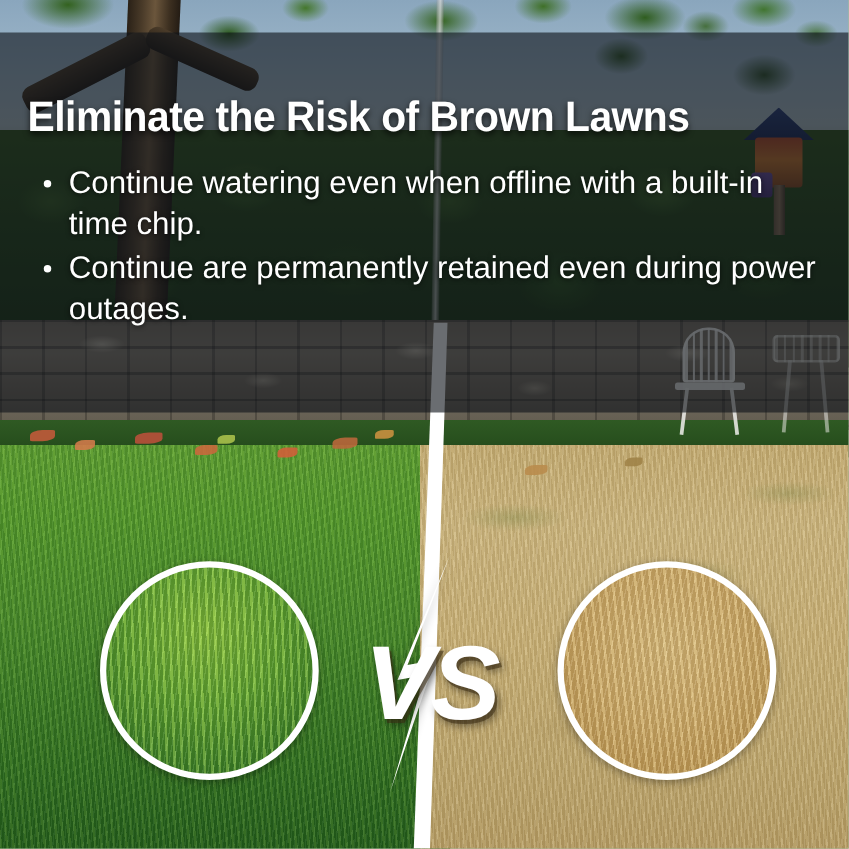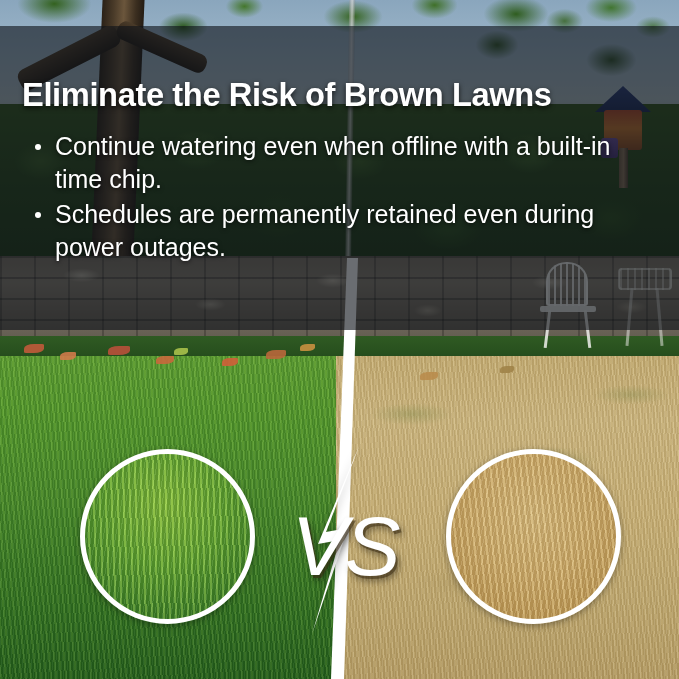--- a/index.html
+++ b/index.html
@@ -364,21 +364,21 @@
     filter: drop-shadow(0 2px 4px rgba(0,0,0,.45));
   }
   .vs-text {
     position: absolute;
     left: 0; top: 60px;
     width: 145px;
     text-align: center;
     font-family: "Liberation Sans Narrow", "Liberation Sans", sans-serif;
     font-size: 84px;
     line-height: 84px;
-    font-weight: normal;
+    font-weight: bold;
     font-style: italic;
     color: #ffffff;
     letter-spacing: -3px;
     text-shadow:
       2px 3px 0 rgba(60,45,20,.55),
       3px 5px 7px rgba(0,0,0,.45);
   }
 </style>
 </head>
 <body>
@@ -439,21 +439,21 @@
   <svg class="split-line" viewBox="0 0 679 421" preserveAspectRatio="none">
     <polygon points="347,0 358,0 344,421 331,421" fill="#ffffff"></polygon>
   </svg>
 
   <div class="header-overlay">
 
     <h1 class="headline">Eliminate the Risk of Brown Lawns</h1>
 
     <ul class="bullet-list">
       <li class="bullet-item">Continue watering even when offline with a built-in time chip.</li>
-      <li class="bullet-item">Schedules are permanently retained even during power outages.</li>
+      <li class="bullet-item">Continue are permanently retained even during power outages.</li>
     </ul>
   </div>
 
   <div class="zoom-circle zoom-green"></div>
 
   <div class="zoom-circle zoom-brown"></div>
 
   <div class="vs-badge">
     <svg class="vs-bolt" viewBox="0 0 118 190" preserveAspectRatio="none">
       <polygon points="74,0 40,88 62,84 26,190 54,96 32,100" fill="#ffffff"></polygon>

